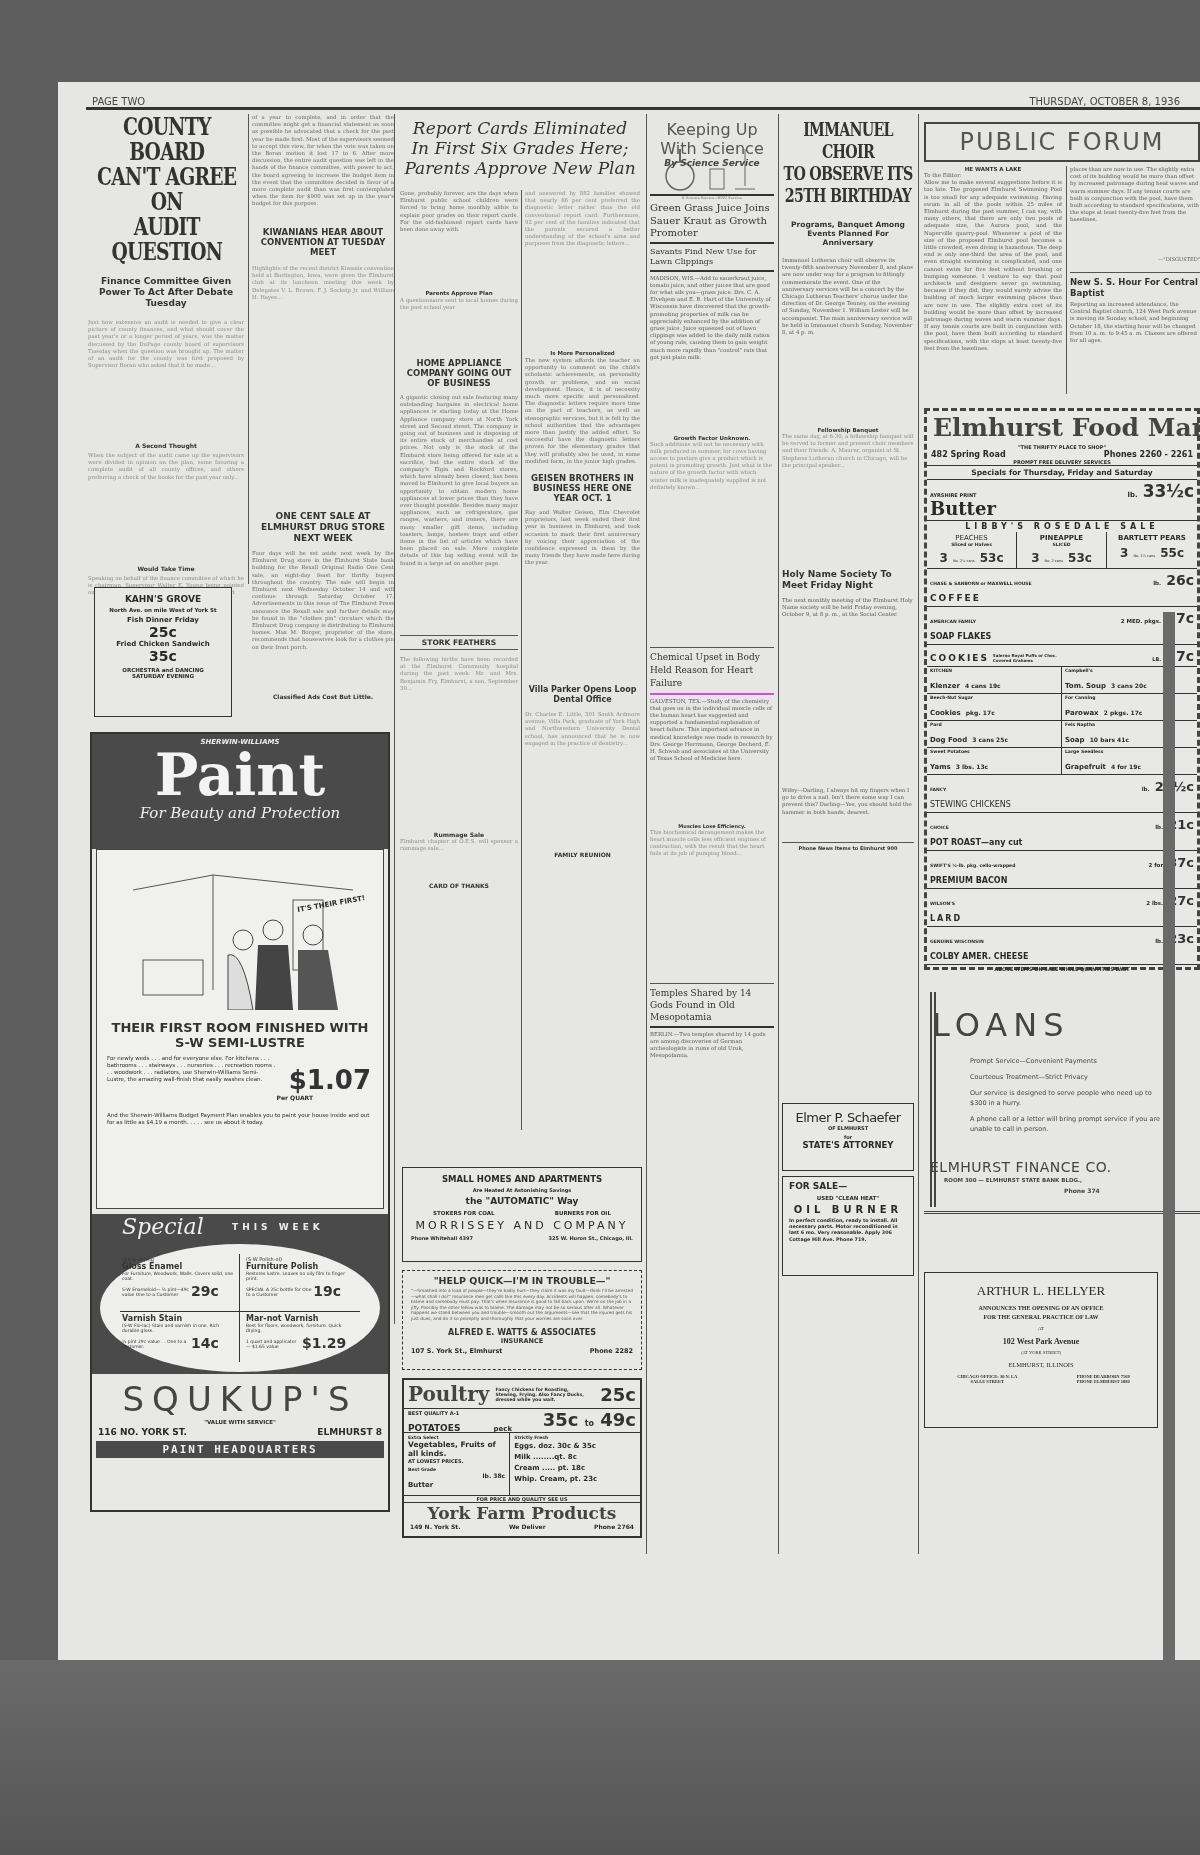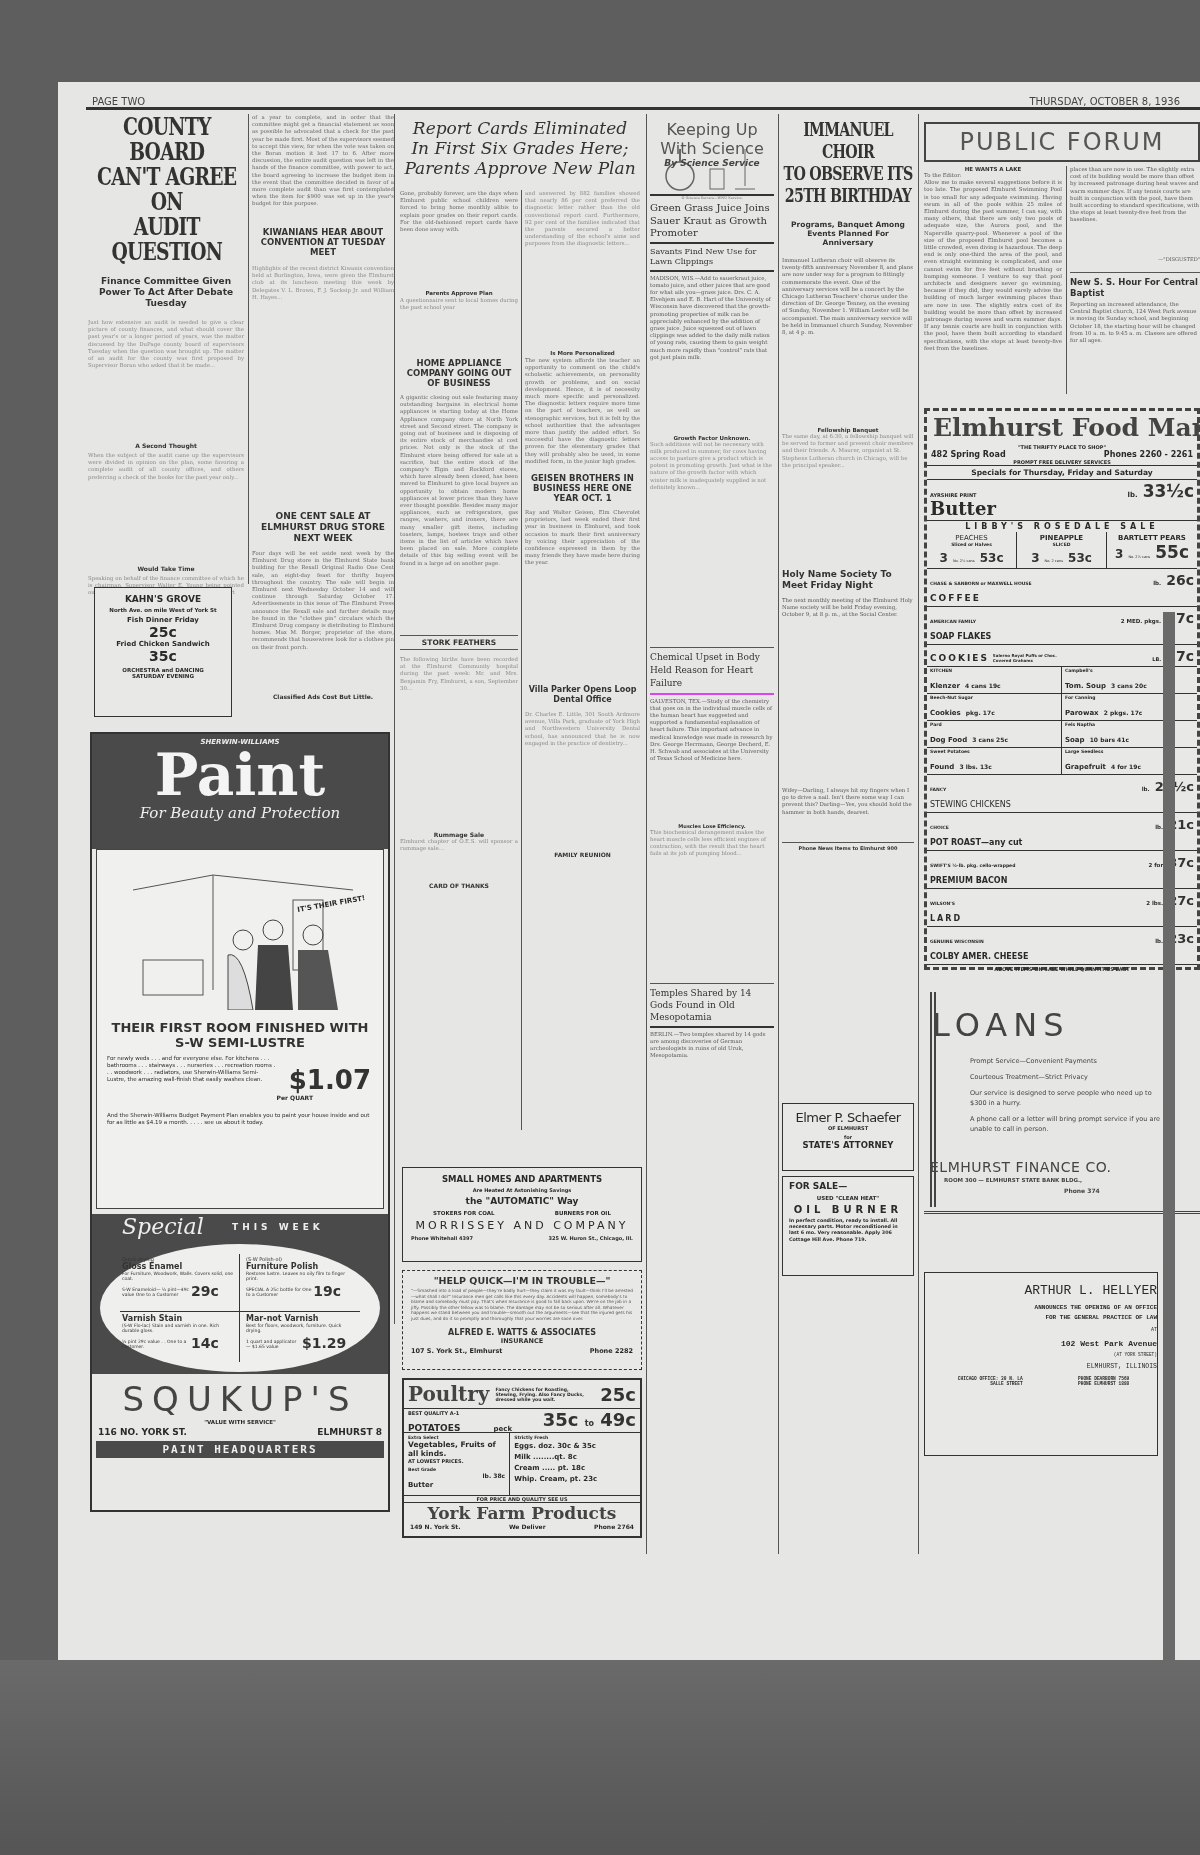--- a/index.html
+++ b/index.html
@@ -296,21 +296,21 @@
     <div style="font-size:5px;font-weight:bold;text-align:center;border-bottom:1.5px solid #333">PROMPT FREE DELIVERY SERVICES</div>
     <div style="font-size:7.5px;font-weight:bold;text-align:center;border-bottom:1.5px solid #333;padding:2px 0">Specials for Thursday, Friday and Saturday</div>
     <div class="row">
       <div><div style="font-size:5px;font-weight:bold">AYRSHIRE PRINT</div><span style="font-family:'DejaVu Serif',serif;font-size:18px;font-weight:bold">Butter</span></div>
       <div><span style="font-size:7px;font-weight:bold">lb.</span> <span class="price" style="font-size:17px">33½c</span></div>
     </div>
     <div style="font-size:8px;font-weight:bold;letter-spacing:4px;text-align:center;padding:1px 0">LIBBY'S ROSEDALE SALE</div>
     <div style="display:grid;grid-template-columns:1fr 1fr 1fr;border-bottom:1.5px solid #333;text-align:center">
       <div style="border-right:1px solid #333;padding:2px"><div style="font-size:7px;font-weight:normal">PEACHES</div><div style="font-size:4.5px;font-weight:bold">Sliced or Halves</div><span class="price" style="font-size:12px">3</span> <span style="font-size:3.5px">No. 2½ cans</span> <span class="price" style="font-size:12px">53c</span></div>
       <div style="border-right:1px solid #333;padding:2px"><div style="font-size:7px;font-weight:bold">PINEAPPLE</div><div style="font-size:4.5px;font-weight:bold">SLICED</div><span class="price" style="font-size:12px">3</span> <span style="font-size:3.5px">No. 2 cans</span> <span class="price" style="font-size:12px">53c</span></div>
-      <div style="padding:2px"><div style="font-size:7px;font-weight:bold">BARTLETT PEARS</div><div style="font-size:4.5px;font-weight:bold"></div><span class="price" style="font-size:12px">3</span> <span style="font-size:3.5px">No. 2½ cans</span> <span class="price" style="font-size:17px">55c</span></div>
+      <div style="padding:2px"><div style="font-size:7px;font-weight:bold">BARTLETT PEARS</div><div style="font-size:4.5px;font-weight:bold"></div><span class="price" style="font-size:12px">3</span> <span style="font-size:3.5px">No. 2½ cans</span> <span class="price" style="font-size:12px">55c</span></div>
     </div>
     <div class="row">
         <div><div style="font-size:4.5px;font-weight:bold">CHASE &amp; SANBORN or MAXWELL HOUSE</div><span style="font-size:9px;font-weight:bold;letter-spacing:2px">COFFEE</span></div>
         <div><span style="font-size:5.5px;font-weight:bold">lb.</span> <span class="price" style="font-size:14px">26c</span></div>
       </div>
     <div class="row">
         <div><div style="font-size:4.5px;font-weight:bold">AMERICAN FAMILY</div><span style="font-size:8px;font-weight:bold">SOAP FLAKES</span></div>
         <div><span style="font-size:5.5px;font-weight:bold">2 MED. pkgs.</span> <span class="price" style="font-size:14px">37c</span></div>
       </div>
     <div class="row">
@@ -320,21 +320,21 @@
         </div>
         <div><span style="font-size:5px;font-weight:bold">LB.</span> <span class="price" style="font-size:14px">17c</span></div>
       </div>
     <div style="display:grid;grid-template-columns:1fr 1fr;border-bottom:1.5px solid #333">
       <div style="padding:1px 3px;border-right:1px solid #333;border-bottom:1px solid #333"><div style="font-size:4.5px;font-weight:bold">KITCHEN</div><span style="font-size:7px;font-weight:bold">Klenzer</span> <span style="font-size:6px;font-weight:bold">4 cans 19c</span></div>
       <div style="padding:1px 3px;border-bottom:1px solid #333"><div style="font-size:4.5px;font-weight:bold">Campbell's</div><span style="font-size:7px;font-weight:bold">Tom. Soup</span> <span style="font-size:6px;font-weight:bold">3 cans 20c</span></div>
       <div style="padding:1px 3px;border-right:1px solid #333;border-bottom:1px solid #333"><div style="font-size:4.5px;font-weight:bold">Beech-Nut Sugar</div><span style="font-size:7px;font-weight:bold">Cookies</span> <span style="font-size:6px;font-weight:bold">pkg. 17c</span></div>
       <div style="padding:1px 3px;border-bottom:1px solid #333"><div style="font-size:4.5px;font-weight:bold">For Canning</div><span style="font-size:7px;font-weight:bold">Parowax</span> <span style="font-size:6px;font-weight:bold">2 pkgs. 17c</span></div>
       <div style="padding:1px 3px;border-right:1px solid #333;border-bottom:1px solid #333"><div style="font-size:4.5px;font-weight:bold">Pard</div><span style="font-size:7px;font-weight:bold">Dog Food</span> <span style="font-size:6px;font-weight:bold">3 cans 25c</span></div>
       <div style="padding:1px 3px;border-bottom:1px solid #333"><div style="font-size:4.5px;font-weight:bold">Fels Naptha</div><span style="font-size:7px;font-weight:bold">Soap</span> <span style="font-size:6px;font-weight:bold">10 bars 41c</span></div>
-      <div style="padding:1px 3px;border-right:1px solid #333"><div style="font-size:4.5px;font-weight:bold">Sweet Potatoes</div><span style="font-size:7px;font-weight:bold">Found</span> <span style="font-size:6px;font-weight:bold">3 lbs. 13c</span></div>
+      <div style="padding:1px 3px;border-right:1px solid #333"><div style="font-size:4.5px;font-weight:bold">Sweet Potatoes</div><span style="font-size:7px;font-weight:bold">Yams</span> <span style="font-size:6px;font-weight:bold">3 lbs. 13c</span></div>
       <div style="padding:1px 3px"><div style="font-size:4.5px;font-weight:bold">Large Seedless</div><span style="font-size:7px;font-weight:bold">Grapefruit</span> <span style="font-size:6px;font-weight:bold">4 for 19c</span></div>
     </div>
     <div class="row">
         <div><div style="font-size:4.5px;font-weight:bold">FANCY</div><span style="font-size:8px;font-weight:normal">STEWING CHICKENS</span></div>
         <div><span style="font-size:5.5px;font-weight:bold">lb.</span> <span class="price" style="font-size:13px">23½c</span></div>
       </div>
     <div class="row">
         <div><div style="font-size:4.5px;font-weight:bold">CHOICE</div><span style="font-size:8px;font-weight:bold">POT ROAST—any cut</span></div>
         <div><span style="font-size:5.5px;font-weight:bold">lb.</span> <span class="price" style="font-size:13px">21c</span></div>
       </div>
@@ -360,21 +360,21 @@
       <div style="margin-bottom:6px">Prompt Service—Convenient Payments</div>
         <div style="margin-bottom:6px">Courteous Treatment—Strict Privacy</div>
         <div style="margin-bottom:6px">Our service is designed to serve people who need up to $300 in a hurry.</div>
         <div>A phone call or a letter will bring prompt service if you are unable to call in person.</div>
     </div>
     <div style="position:absolute;left:6px;top:185px;font-size:14px;letter-spacing:.5px">ELMHURST FINANCE CO.</div>
     <div style="position:absolute;left:20px;top:203px;font-size:5.5px;font-weight:bold">ROOM 300 — ELMHURST STATE BANK BLDG.,</div>
     <div style="position:absolute;left:140px;top:213px;font-size:6px;font-weight:bold">Phone 374</div>
   </div>
 
-  <div class="box" style="left:866px;top:1190px;width:234px;height:184px;border-width:1px;text-align:right;font-family:Liberation Mono, monospace">
+  <div class="box" style="left:866px;top:1190px;width:234px;height:156px;border-width:1px;text-align:center;font-family:Liberation Serif, serif">
     <div style="font-size:13px;margin-top:10px">ARTHUR L. HELLYER</div>
     <div style="font-size:6px;font-weight:bold;margin-top:6px">ANNOUNCES THE OPENING OF AN OFFICE</div>
     <div style="font-size:6px;font-weight:bold;margin-top:3px">FOR THE GENERAL PRACTICE OF LAW</div>
     <div style="font-size:5px;margin-top:6px">AT</div>
     <div style="font-size:8px;font-weight:bold;margin-top:6px">102 West Park Avenue</div>
     <div style="font-size:4.5px;margin-top:4px">(AT YORK STREET)</div>
     <div style="font-size:6.5px;margin-top:6px">ELMHURST, ILLINOIS</div>
     <div style="display:flex;justify-content:space-around;font-size:4.5px;font-weight:bold;margin-top:6px">
       <span style="width:70px">CHICAGO OFFICE: 30 N. LA SALLE STREET</span>
       <span><span>PHONE DEARBORN 7569</span><br><span>PHONE ELMHURST 1880</span></span>

